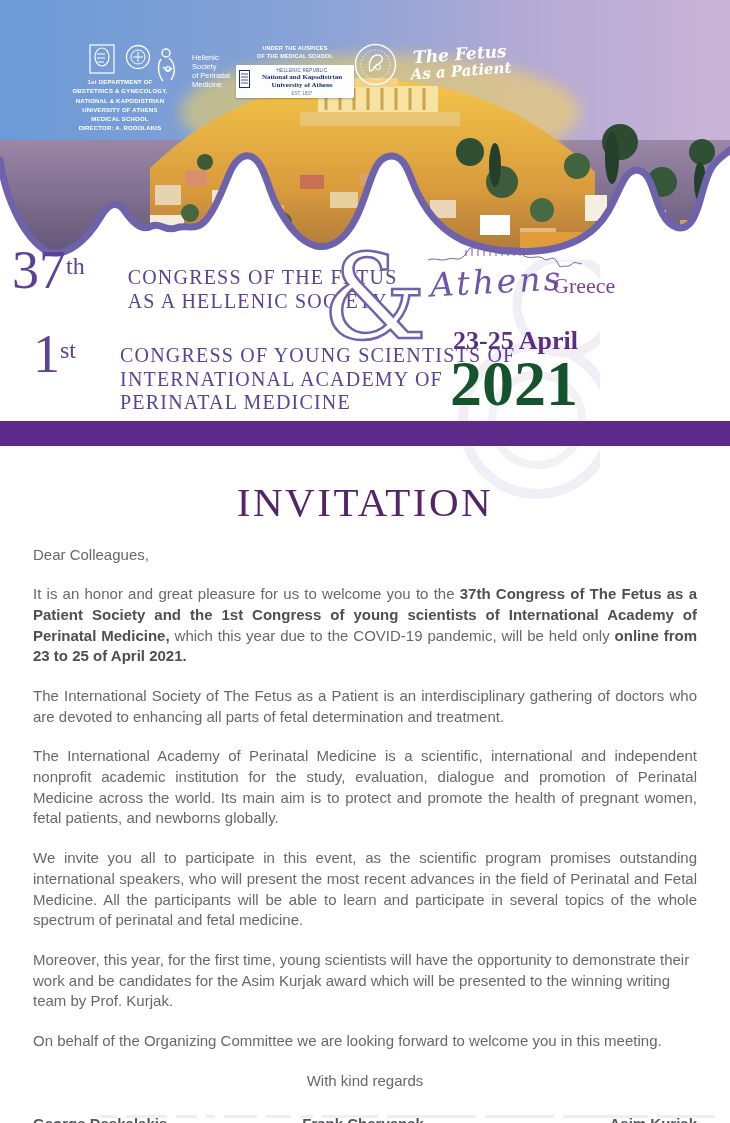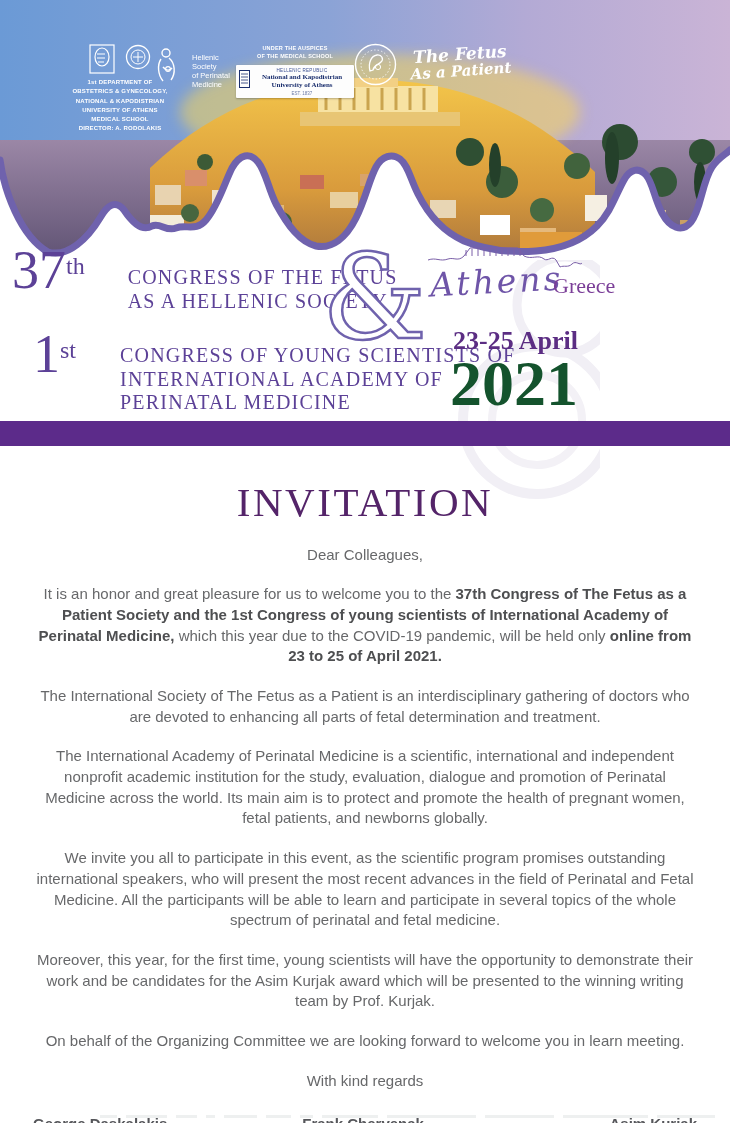--- a/index.html
+++ b/index.html
@@ -52,21 +52,21 @@
   .date-year{font-family:"Liberation Serif",serif;font-weight:bold;font-size:64px;color:#14532d;line-height:.95;}
   .wm{position:absolute;right:0;top:20px;z-index:-1;}
 
   .purple-bar{position:absolute;left:0;top:421px;width:730px;height:25px;background:#5c2b8a;z-index:2;}
 
   
   .body-wrap{position:absolute;left:0;top:446px;width:730px;padding:28px 33px 0 33px;box-sizing:border-box;
              color:#67686a;font-size:15px;line-height:1.38;}
   .inv-head{text-align:center;font-family:"Liberation Serif",serif;font-size:41px;color:#542469;
             letter-spacing:2.5px;margin:0 0 14px 0;font-weight:normal;}
-  .body-wrap p{margin:0 0 19px 0;text-align:center;}
+  .body-wrap p{margin:0 0 19px 0;}
   .just{text-align:justify;}
   .bseg{font-weight:bold;color:#4e4f51;}
   .closing{text-align:center;margin-top:2px;}
   .sigs{display:flex;justify-content:space-between;margin-top:22px;}
   .sig{line-height:1.4;}
   .sig-name{font-weight:bold;color:#55565a;}
   .sig-left{width:230px;text-align:left;}
   .sig-center{width:230px;text-align:center;}
   .sig-right{width:234px;text-align:right;}
 
@@ -313,21 +313,21 @@
     <p class="just"><span>It is an honor and great pleasure for us to welcome you to the </span><span class="bseg">37th Congress of The Fetus as a Patient Society  and the 1st Congress of young scientists of International Academy of Perinatal Medicine,</span><span> which this year due to the COVID-19 pandemic, will be held only </span><span class="bseg">online  from 23 to 25 of April 2021.</span></p>
 
     <p class="just">The International Society of The Fetus as a Patient is an interdisciplinary gathering of doctors who are devoted to enhancing all parts of fetal determination and treatment.</p>
 
     <p class="just">The International Academy of Perinatal Medicine is a scientific, international and independent nonprofit academic institution for the study, evaluation, dialogue and promotion of Perinatal Medicine across the world. Its main aim is to protect and promote the health of pregnant women, fetal patients, and newborns globally.</p>
 
     <p class="just">We invite you all to participate in this event, as the scientific program promises outstanding international speakers, who will present the most recent advances in the field of Perinatal and Fetal Medicine. All the participants will be able to learn and participate in several topics of the whole spectrum of perinatal and fetal medicine.</p>
 
     <p>Moreover, this year, for the first time, young scientists will have the opportunity to demonstrate their work and be candidates for the Asim Kurjak award which will be presented to the winning writing team by Prof. Kurjak.</p>
 
-    <p>On behalf of the Organizing Committee we are looking forward to welcome you in learn meeting.</p>
+    <p>On behalf of the Organizing Committee we are looking forward to welcome you in this meeting.</p>
 
     <p class="closing">With kind regards</p>
 
     <div class="sigs">
       <div class="sig sig-left">
         <div class="sig-name">George Daskalakis</div>
 
       </div>
       <div class="sig sig-center">
         <div class="sig-name">Frank Chervenak</div>

